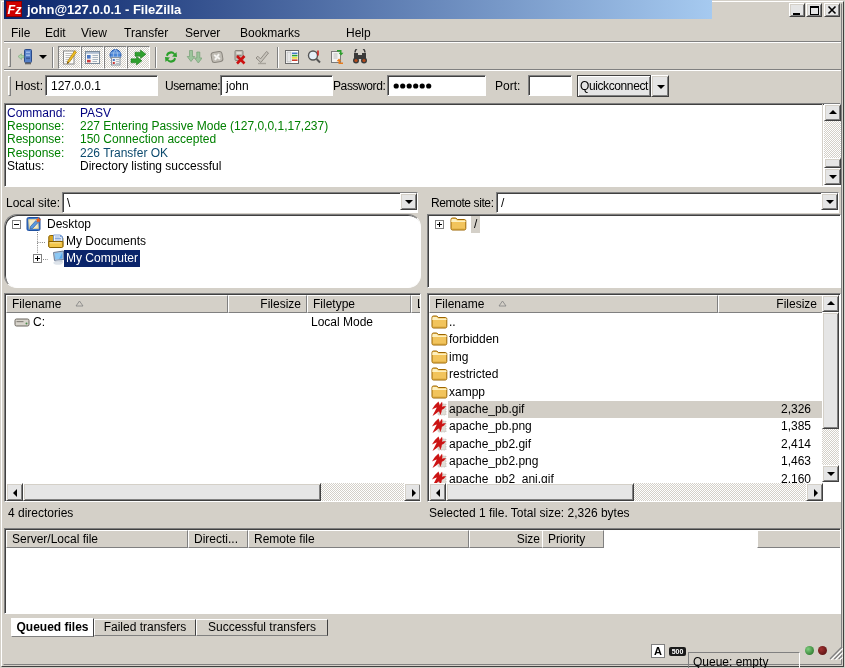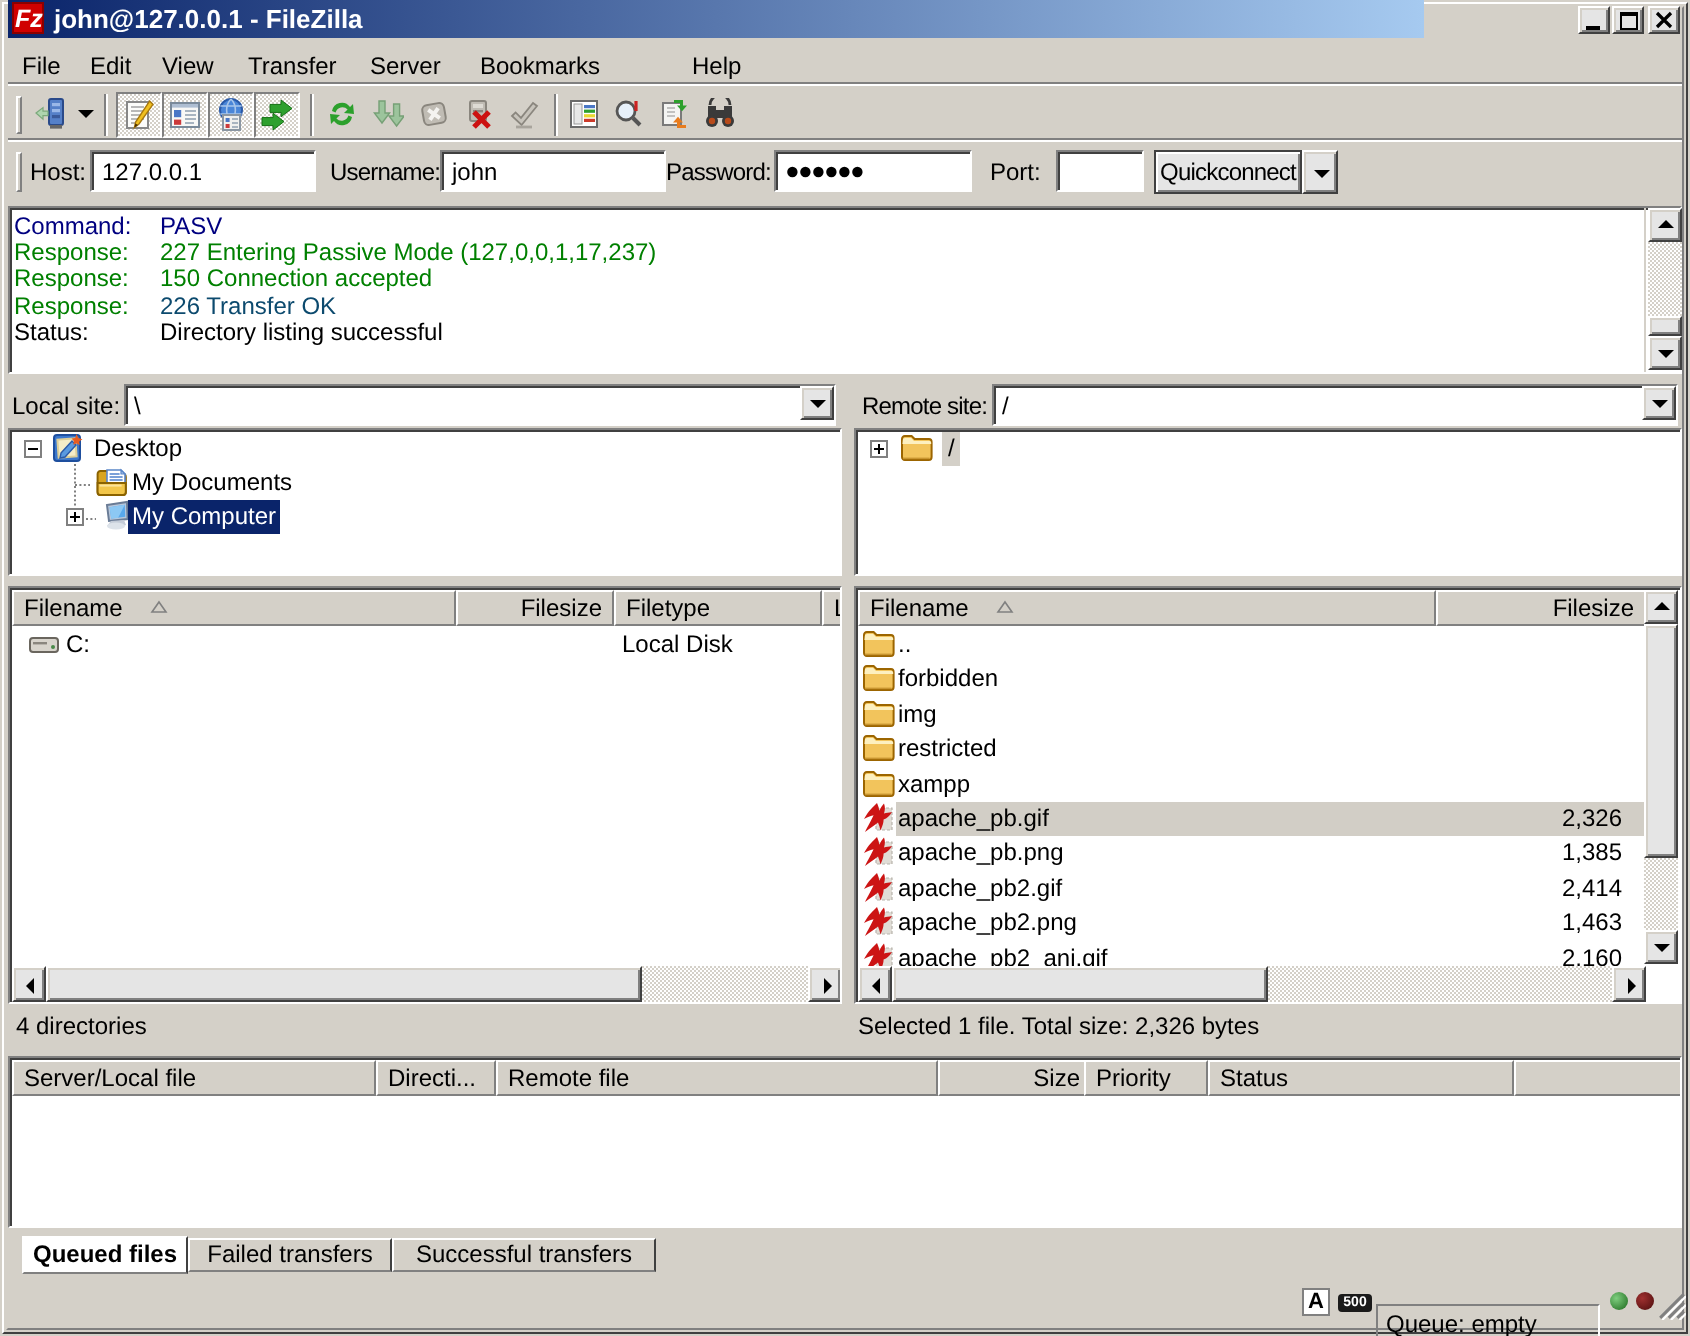--- a/index.html
+++ b/index.html
@@ -212,21 +212,21 @@
 <div class="abs" style="left:427px;top:192px;width:414px;height:21px;">
   <span class="abs" style="left:4px;top:4px;letter-spacing:-0.4px;">Remote site:</span>
   <div class="deep abs white" style="left:69px;top:0;width:343px;height:21px;">
     <span class="abs" style="left:4px;top:3px;">/</span>
     <div class="btn abs" style="right:0px;top:0px;width:17px;height:17px;">
         <div class="arrow-down abs" style="left:4px;top:6px;"></div>
       </div>
   </div>
 </div>
 
-<div class="abs deep white" style="left:4px;top:214px;width:417px;height:74px;overflow:hidden;" id="localtree">
+<div class="abs deep white" style="left:4px;top:214px;width:417px;height:74px;overflow:hidden;border-radius:13px;" id="localtree">
   <div class="trow" style="margin-top:1px;">
     <svg class="abs" style="left:7px;top:4px;" width="9" height="9" viewBox="0 0 9 9">
         <rect x="0.5" y="0.5" width="8" height="8" fill="#fff" stroke="#808080"></rect>
         <path d="M2 4.5 h5" stroke="#000" stroke-width="1"></path>
       </svg>
     <svg class="abs" style="left:21px;top:0px;" width="16" height="16" id="i-desktop" viewBox="0 0 16 16">
         <rect x="1" y="1.5" width="13" height="13" rx="1.5" fill="#3b77cc" stroke="#1e4f9e"></rect>
         <rect x="3" y="3.5" width="9" height="9" fill="#f5edc8" stroke="#dccf9a" transform="rotate(-4 7.5 8)"></rect>
         <path d="M4.5 10.5 L10 4.5 L12 6.5 L6.5 12.5 L4 13 Z" fill="#5a9ae0" stroke="#2a5aa8" stroke-width="0.7"></path>
         <path d="M12.2 1 L13.2 3 L15.2 3.6 L13.6 4.8 L13.8 6.6 L12.2 5.6 L10.6 6.4 L11 4.6 L9.8 3.2 L11.6 3 Z" fill="#e85c20"></path>
@@ -287,21 +287,21 @@
     <div class="hcol" style="left:301px;width:104px;">Filetype</div>
     <div class="hcol" style="left:405px;width:100px;">Last modified</div>
   </div>
   <div class="trow" style="margin-top:20px;">
     <svg class="abs" style="left:9px;top:1px;" width="16" height="14" id="i-disk" viewBox="0 0 16 14">
         <rect x="1" y="4" width="14" height="7" rx="1.5" fill="#d8d4cc" stroke="#6a665e"></rect>
         <rect x="2.5" y="6" width="7" height="1.2" fill="#8a867e"></rect>
         <circle cx="12.5" cy="8.5" r="1" fill="#4a8a4a"></circle>
       </svg>
     <span class="abs" style="left:28px;">C:</span>
-    <span class="abs" style="left:306px;">Local Disk</span>
+    <span class="abs" style="left:306px;">Local Mode</span>
   </div>
 
   <div class="abs" style="left:1px;top:189px;width:415px;height:18px;background:#d4d0c8;">
     <div class="btn abs" style="left:0;top:0;width:17px;height:18px;">
         <div class="arrow-left abs" style="left:6px;top:5px;"></div>
       </div>
     <div class="btn abs" style="left:17px;top:0;width:298px;height:18px;"></div>
     <div class="abs dither" style="left:315px;top:0;width:83px;height:18px;"></div>
     <div class="btn abs" style="right:0;top:0;width:17px;height:18px;">
         <div class="arrow-right abs" style="left:7px;top:5px;"></div>
@@ -410,21 +410,20 @@
 </div>
 <div class="abs" style="left:429px;top:506px;">Selected 1 file. Total size: 2,326 bytes</div>
 
 <div class="abs deep white" style="left:4px;top:528px;width:837px;height:86px;overflow:hidden;" id="queue">
   <div class="abs" style="left:1px;top:1px;width:835px;height:18px;">
     <div class="hcol" style="left:0;width:182px;">Server/Local file</div>
     <div class="hcol" style="left:182px;width:60px;">Directi...</div>
     <div class="hcol" style="left:242px;width:221px;">Remote file</div>
     <div class="hcol" style="left:463px;width:77px;text-align:right;">Size</div>
     <div class="hcol" style="left:536px;width:62px;">Priority</div>
-    <div class="hcol" style="left:598px;width:153px;">Status</div>
     <div class="hcol" style="left:751px;width:90px;"></div>
   </div>
 </div>
 
 <div class="abs" id="tabs" style="left:4px;top:618px;width:837px;height:19px;">
   <div class="abs" style="left:7px;top:0;width:83px;height:19px;background:#fff;border:1px solid;border-color:#fff #404040 #808080 #fff;font-weight:bold;text-align:center;line-height:17px;">Queued files</div>
   <div class="abs" style="left:90px;top:1px;width:102px;height:17px;background:#d4d0c8;border:1px solid;border-color:#fff #404040 #808080 #fff;text-align:center;line-height:15px;">Failed transfers</div>
   <div class="abs" style="left:192px;top:1px;width:132px;height:17px;background:#d4d0c8;border:1px solid;border-color:#fff #404040 #808080 #fff;text-align:center;line-height:15px;">Successful transfers</div>
 </div>
 

